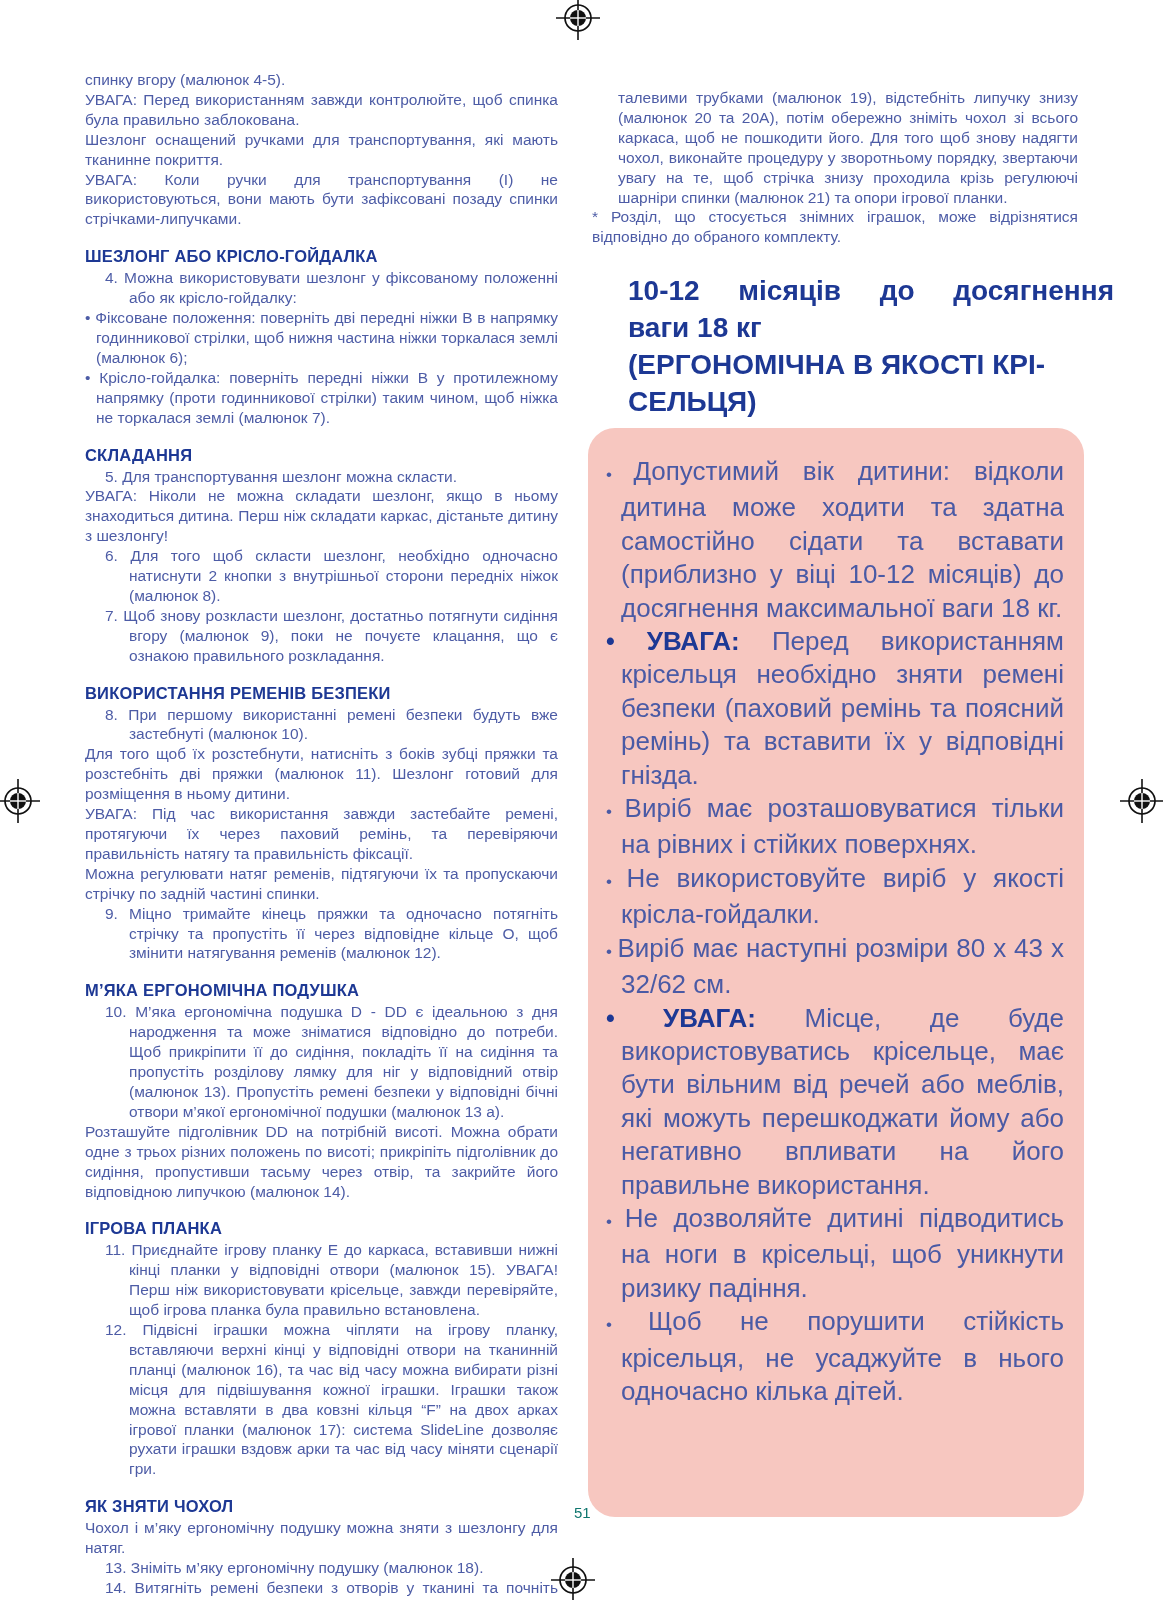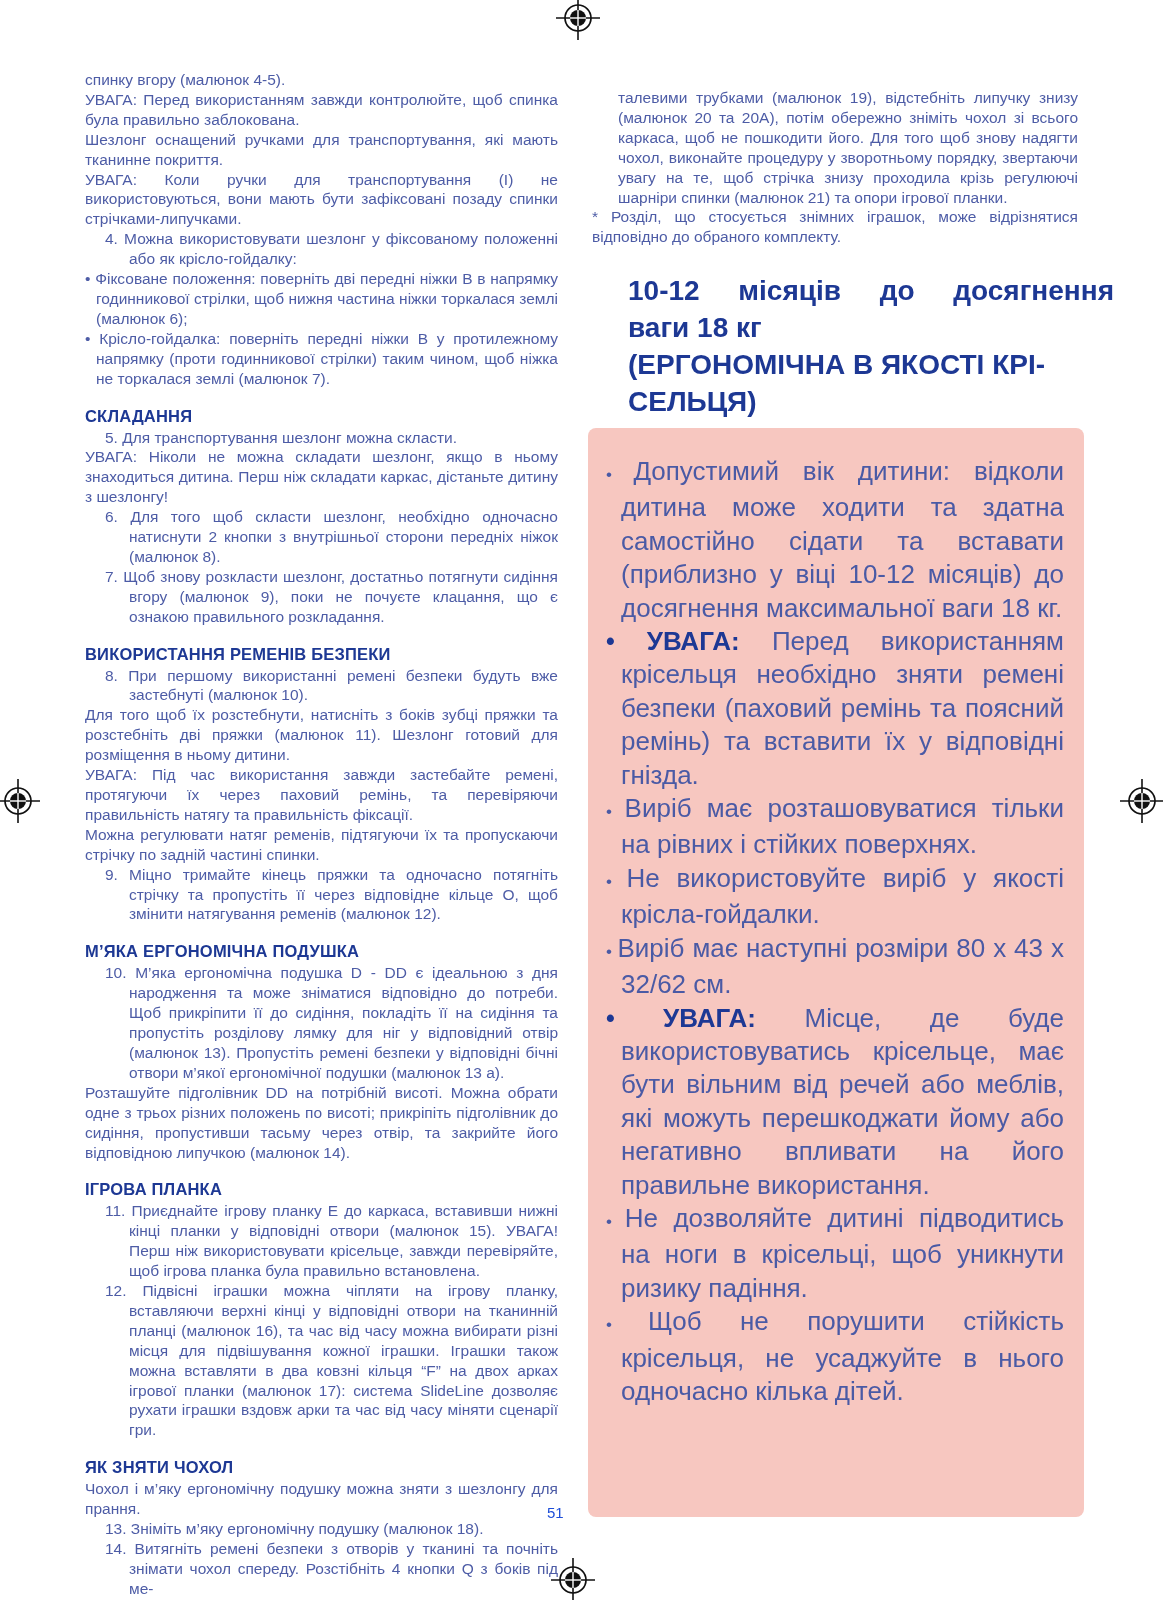--- a/index.html
+++ b/index.html
@@ -15,29 +15,29 @@
   .blk-num{padding-left:24px;text-indent:-24px;margin-left:20px;}
   .blk-bullet{padding-left:11px;text-indent:-11px;}
   .blk-cont{padding-left:26px;}
   .blk-note{}
   
   #right-heading{position:absolute;left:628px;top:272px;width:486px;color:#1d3894;
                  font-weight:bold;font-size:28px;line-height:37px;text-align:left;}
   #right-heading .hl:nth-child(1){text-align:justify;text-align-last:justify;}
   
   #warning-box{position:absolute;left:588px;top:428px;width:496px;height:1089px;
-               background:#f7c7c0;border-radius:8px;box-sizing:border-box;
+               background:#f7c7c0;border-radius:27px;box-sizing:border-box;
                padding:27px 20px 0 18px;overflow:hidden;}
   .witem{color:#4a5aa5;font-size:26px;line-height:33.4px;text-align:justify;
          padding-left:15px;text-indent:-15px;}
   .wdot{font-size:17px;color:#4a5aa5;}
   .wdot.strong{font-size:25px;color:#1d3894;font-weight:bold;}
   .wlead{font-weight:bold;color:#1d3894;}
   
-  #page-number{position:absolute;left:547px;top:1504px;color:#1d4ed8;font-size:15px;}
+  #page-number{position:absolute;left:574px;top:1504px;color:#0f766e;font-size:15px;}
   
   .regmark{position:absolute;width:48px;height:48px;}
   .rm-top{left:554px;top:-6px;}
   .rm-left{left:-6px;top:777px;}
   .rm-right{left:1118px;top:777px;}
   .rm-bottom{left:549px;top:1556px;}
 </style>
 </head>
 <body>
 
@@ -74,20 +74,21 @@
     <circle cx="0" cy="0" r="8" fill="#111"></circle>
     <line x1="-8" y1="0" x2="8" y2="0" stroke="#fff" stroke-width="1.4"></line>
     <line x1="0" y1="-8" x2="0" y2="8" stroke="#fff" stroke-width="1.4"></line>
   </svg>
 
   <div class="col" id="left-col">
       <div class="blk blk-p">спинку вгору (малюнок 4-5).</div>
       <div class="blk blk-p">УВАГА: Перед використанням завжди контролюйте, щоб спинка була правильно заблокована.</div>
       <div class="blk blk-p">Шезлонг оснащений ручками для транспортування, які мають тканинне покриття.</div>
       <div class="blk blk-p">УВАГА: Коли ручки для транспортування (I) не використовуються, вони мають бути зафіксовані позаду спинки стрічками-липучками.</div>
+      <div class="blk blk-heading">ШЕЗЛОНГ АБО КРІСЛО-ГОЙДАЛКА</div>
       <div class="blk blk-num"><span class="num">4. </span>Можна використовувати шезлонг у фіксованому положенні або як крісло-гойдалку:</div>
       <div class="blk blk-bullet"><span>• </span>Фіксоване положення: поверніть дві передні ніжки B в напрямку годинникової стрілки, щоб нижня частина ніжки торкалася землі (малюнок 6);</div>
       <div class="blk blk-bullet"><span>• </span>Крісло-гойдалка: поверніть передні ніжки B у протилежному напрямку (проти годинникової стрілки) таким чином, щоб ніжка не торкалася землі (малюнок 7).</div>
       <div class="blk blk-heading">СКЛАДАННЯ</div>
       <div class="blk blk-num"><span class="num">5. </span>Для транспортування шезлонг можна скласти.</div>
       <div class="blk blk-p">УВАГА: Ніколи не можна складати шезлонг, якщо в ньому знаходиться дитина. Перш ніж складати каркас, дістаньте дитину з шезлонгу!</div>
       <div class="blk blk-num"><span class="num">6. </span>Для того щоб скласти шезлонг, необхідно одночасно натиснути 2 кнопки з внутрішньої сторони передніх ніжок (малюнок 8).</div>
       <div class="blk blk-num"><span class="num">7. </span>Щоб знову розкласти шезлонг, достатньо потягнути сидіння вгору (малюнок 9), поки не почуєте клацання, що є ознакою правильного розкладання.</div>
       <div class="blk blk-heading">ВИКОРИСТАННЯ РЕМЕНІВ БЕЗПЕКИ</div>
       <div class="blk blk-num"><span class="num">8. </span>При першому використанні ремені безпеки будуть вже застебнуті (малюнок 10).</div>
@@ -95,21 +96,21 @@
       <div class="blk blk-p">УВАГА: Під час використання завжди застебайте ремені, протягуючи їх через паховий ремінь, та перевіряючи правильність натягу та правильність фіксації.</div>
       <div class="blk blk-p">Можна регулювати натяг ременів, підтягуючи їх та пропускаючи стрічку по задній частині спинки.</div>
       <div class="blk blk-num"><span class="num">9. </span>Міцно тримайте кінець пряжки та одночасно потягніть стрічку та пропустіть її через відповідне кільце O, щоб змінити натягування ременів (малюнок 12).</div>
       <div class="blk blk-heading">М’ЯКА ЕРГОНОМІЧНА ПОДУШКА</div>
       <div class="blk blk-num"><span class="num">10. </span>М’яка ергономічна подушка D - DD є ідеальною з дня народження та може зніматися відповідно до потреби. Щоб прикріпити її до сидіння, покладіть її на сидіння та пропустіть розділову лямку для ніг у відповідний отвір (малюнок 13). Пропустіть ремені безпеки у відповідні бічні отвори м’якої ергономічної подушки (малюнок 13 a).</div>
       <div class="blk blk-p">Розташуйте підголівник DD на потрібній висоті. Можна обрати одне з трьох різних положень по висоті; прикріпіть підголівник до сидіння, пропустивши тасьму через отвір, та закрийте його відповідною липучкою (малюнок 14).</div>
       <div class="blk blk-heading">ІГРОВА ПЛАНКА</div>
       <div class="blk blk-num"><span class="num">11. </span>Приєднайте ігрову планку E до каркаса, вставивши нижні кінці планки у відповідні отвори (малюнок 15). УВАГА! Перш ніж використовувати крісельце, завжди перевіряйте, щоб ігрова планка була правильно встановлена.</div>
       <div class="blk blk-num"><span class="num">12. </span>Підвісні іграшки можна чіпляти на ігрову планку, вставляючи верхні кінці у відповідні отвори на тканинній планці (малюнок 16), та час від часу можна вибирати різні місця для підвішування кожної іграшки. Іграшки також можна вставляти в два ковзні кільця “F” на двох арках ігрової планки (малюнок 17): система SlideLine дозволяє рухати іграшки вздовж арки та час від часу міняти сценарії гри.</div>
       <div class="blk blk-heading">ЯК ЗНЯТИ ЧОХОЛ</div>
-      <div class="blk blk-p">Чохол і м’яку ергономічну подушку можна зняти з шезлонгу для прання.</div>
+      <div class="blk blk-p">Чохол і м’яку ергономічну подушку можна зняти з шезлонгу для натяг.</div>
       <div class="blk blk-num"><span class="num">13. </span>Зніміть м’яку ергономічну подушку (малюнок 18).</div>
       <div class="blk blk-num"><span class="num">14. </span>Витягніть ремені безпеки з отворів у тканині та почніть знімати чохол спереду. Розстібніть 4 кнопки Q з боків під ме-</div>
     </div>
 
   <div class="col" id="right-top">
       <div class="blk blk-cont">талевими трубками (малюнок 19), відстебніть липучку знизу (малюнок 20 та 20A), потім обережно зніміть чохол зі всього каркаса, щоб не пошкодити його. Для того щоб знову надягти чохол, виконайте процедуру у зворотньому порядку, звертаючи увагу на те, щоб стрічка знизу проходила крізь регулюючі шарніри спинки (малюнок 21) та опори ігрової планки.</div>
       <div class="blk blk-note">* Розділ, що стосується знімних іграшок, може відрізнятися відповідно до обраного комплекту.</div>
     </div>
 
   <div id="right-heading">

